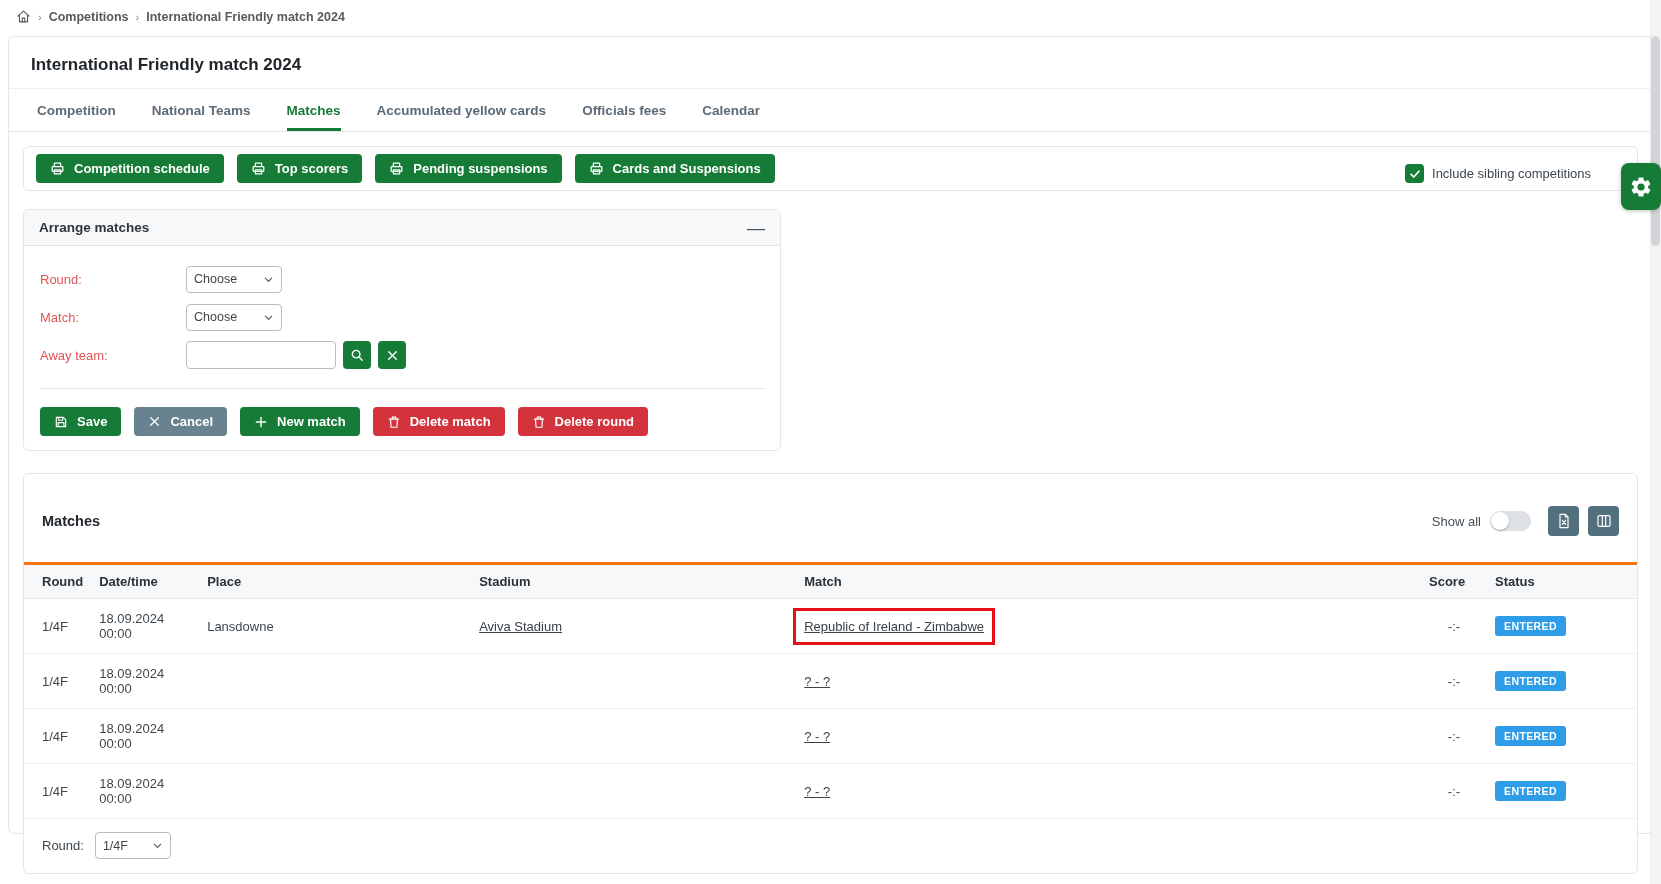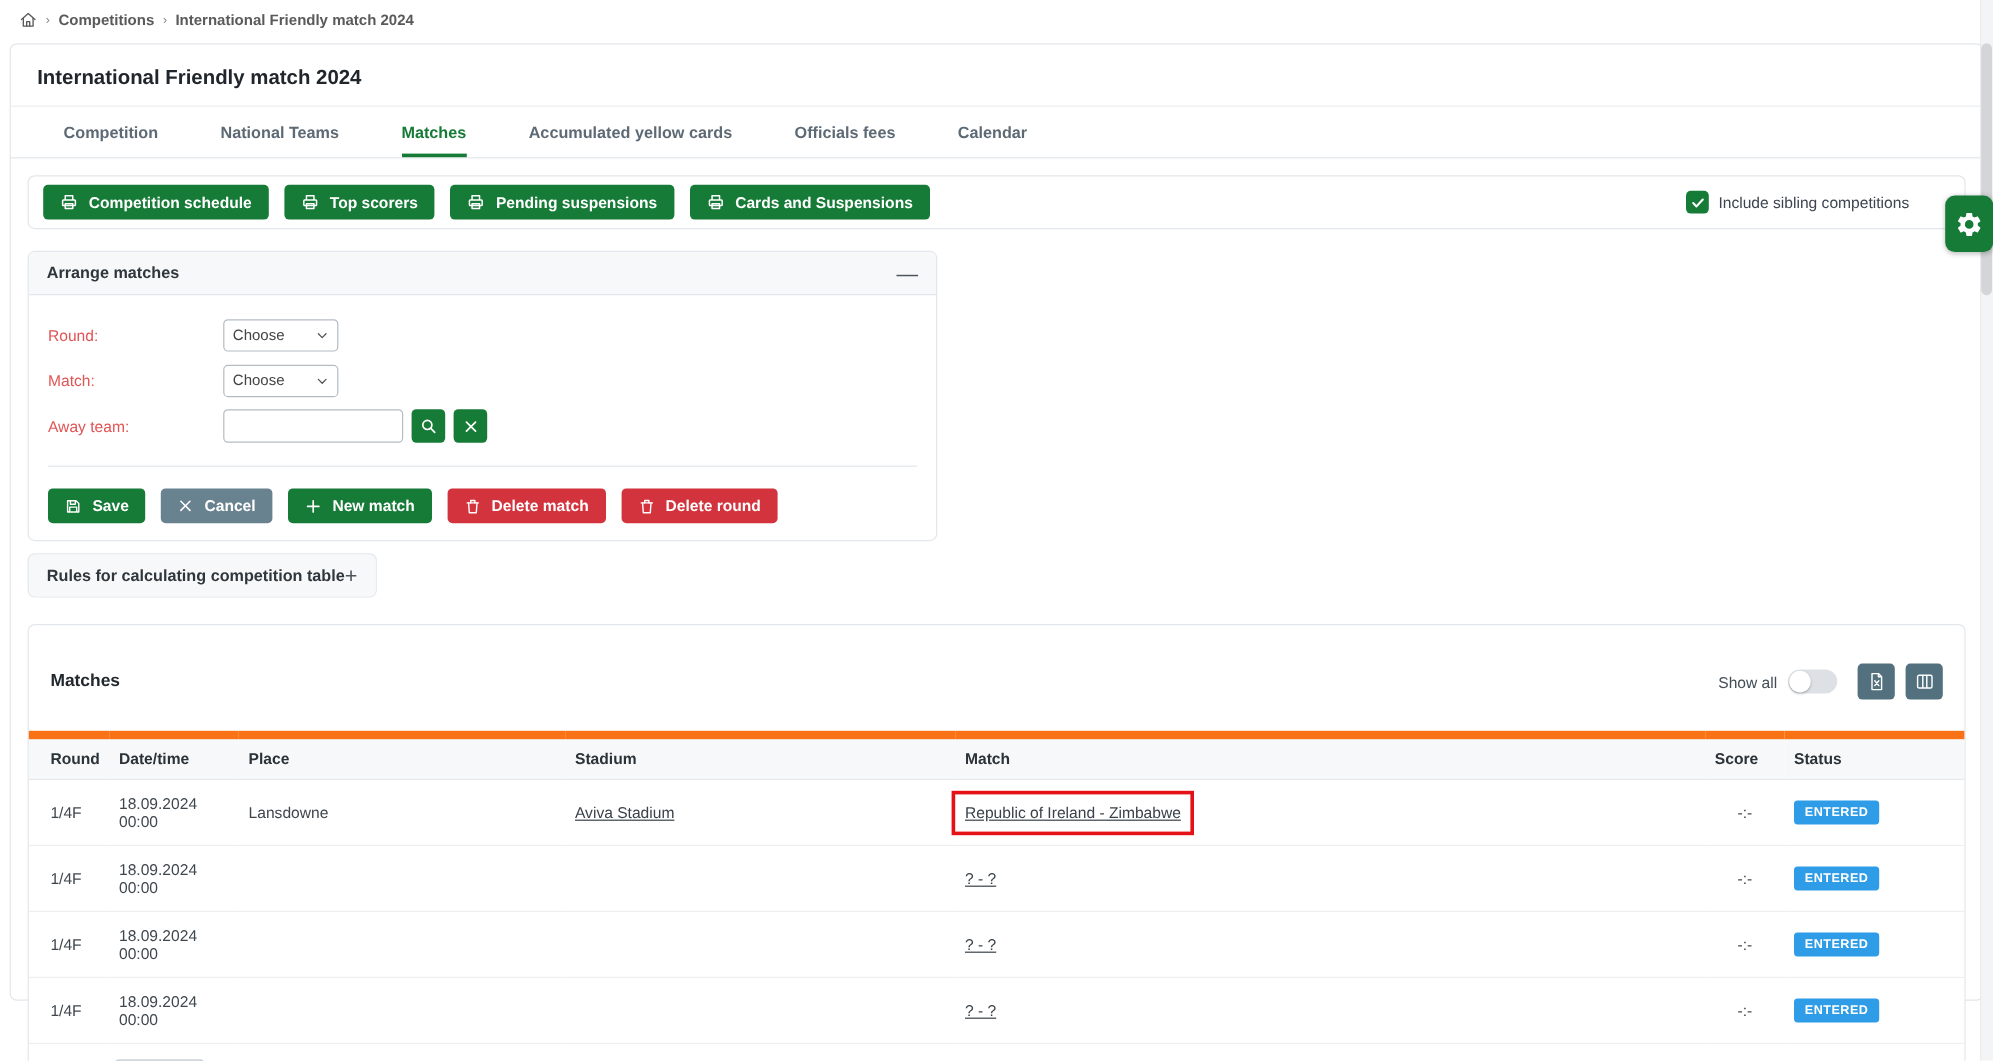--- a/index.html
+++ b/index.html
@@ -14,27 +14,27 @@
 
   
   .breadcrumb { display:flex; align-items:center; gap:7px; padding:9px 16px; font-size:12.5px; color:#5a5a5a; }
   .crumb-sep { color:#888; font-size:11px; }
   .crumb { color:#5a5a5a; cursor:pointer;font-weight:bold; }
 
   
   .container { position:relative; margin:3px 8px 0; border:1px solid var(--border); border-radius:6px; background:#fff; height:798px; }
   .page-title { padding:18px 22px 13px; font-size:17px; font-weight:700; color:#20262b; border-bottom:1px solid #eceef1; }
   .tabs { display:flex; gap:36px; padding:0 28px; border-bottom:1px solid var(--border); }
-  .tab { padding:14px 0 10px; font-size:13.5px; font-weight:700; color:#5d6a75; cursor:pointer; border-bottom:3px solid transparent;margin-left:16px; }
+  .tab { padding:14px 0 10px; font-size:13.5px; font-weight:700; color:#5d6a75; cursor:pointer; border-bottom:3px solid transparent; }
   .tab.active { color:var(--green); border-bottom-color:var(--green); }
 
   .content { padding:14px 14px 0; }
 
   
-  .toolbar-panel { display:flex; align-items:center; justify-content:space-between; border:1px solid var(--border); border-radius:6px; padding:7px 12px; margin-bottom:18px; }
+  .toolbar-panel { display:flex; align-items:flex-end; justify-content:space-between; border:1px solid var(--border); border-radius:6px; padding:7px 12px; margin-bottom:18px; }
   .print-buttons { display:flex; gap:13px; }
   .btn { display:inline-flex; align-items:center; gap:9px; border:none; border-radius:4px; font-family:"Liberation Sans",sans-serif; font-size:13px; font-weight:700; color:#fff; padding:7px 14px; cursor:pointer; white-space:nowrap; }
   .btn.green { background:var(--green); }
   .btn.red { background:var(--red); }
   .btn.slate { background:var(--slate); }
   .checkbox-row { display:flex; align-items:center; gap:8px; font-size:13px; color:#3c4650; margin-right:34px; white-space:nowrap; }
   .checkbox { width:19px; height:19px; border-radius:4px; background:var(--green); display:flex; align-items:center; justify-content:center; cursor:pointer; flex:none; }
 
   
   .panels { display:flex; gap:10px; align-items:flex-start; margin-bottom:22px;flex-direction:column; }
@@ -57,21 +57,21 @@
   
   .matches-card { border:1px solid var(--border); border-radius:6px; padding-top:32px; background:#fff; }
   .matches-head { display:flex; justify-content:space-between; align-items:center; padding:0 18px 26px; }
   .matches-title { font-size:14.5px; font-weight:700; color:#22282e; }
   .matches-tools { display:flex; align-items:center; gap:9px; font-size:13px; color:#434d56; }
   .toggle { width:41px; height:20px; border-radius:10px; background:#dde1e6; position:relative; cursor:pointer; margin-right:8px; }
   .toggle-knob { position:absolute; left:1px; top:1px; width:18px; height:18px; border-radius:50%; background:#fff; box-shadow:0 1px 2px rgba(0,0,0,.28); }
   .tool-btn { width:31px; height:30px; border-radius:4px; background:var(--tool); display:flex; align-items:center; justify-content:center; border:none; cursor:pointer; }
 
   table.matches { width:100%; border-collapse:collapse; font-size:13px; }
-  .matches thead th { background:#f7f8f9; border-top:7px solid #f97316; border-bottom:1px solid #e6e9ec; text-align:left; padding:9px 8px; font-weight:700; color:#2b3238; }
+  .matches thead th { background:#f7f8f9; border-top:3px solid #f97316; border-bottom:1px solid #e6e9ec; text-align:left; padding:9px 8px; font-weight:700; color:#2b3238; }
   .matches th:first-child, .matches td:first-child { padding-left:18px; }
   .matches tbody td { padding:12px 8px; border-bottom:1px solid #edeff2; color:#3f474e; height:40px; }
   .cell-link { color:#39424a; text-decoration:underline; cursor:pointer; }
   .match-link.highlighted { outline:3px solid #e41217; outline-offset:8px; }
   .col-score { text-align:center; }
   .badge { display:inline-block; background:var(--badge); color:#fff; font-size:10.5px; font-weight:700; padding:4px 9px; border-radius:3px; letter-spacing:.4px; }
 
   .matches-footer { display:flex; align-items:center; gap:11px; padding:13px 18px 14px; font-size:13px; color:#3f474e; }
   .footer-select { width:76px; }
 
@@ -253,26 +253,20 @@
                   <path d="M4 7h16"></path>
                   <path d="M9 7V3.5h6V7"></path>
                   <path d="M6 7l1 14h10l1-14"></path>
                 </svg>
               <span>Delete round</span>
             </button>
           </div>
         </div>
       </div>
 
-      <div class="panel panel-rules">
-        <div class="panel-header">
-          <span>Rules for calculating competition table</span>
-          <span class="panel-toggle">+</span>
-        </div>
-      </div>
     </div>
 
     <div class="matches-card">
       <div class="matches-head">
         <span class="matches-title">Matches</span>
         <div class="matches-tools">
           <span>Show all</span>
           <span class="toggle">
               <span class="toggle-knob"></span>
             </span>

